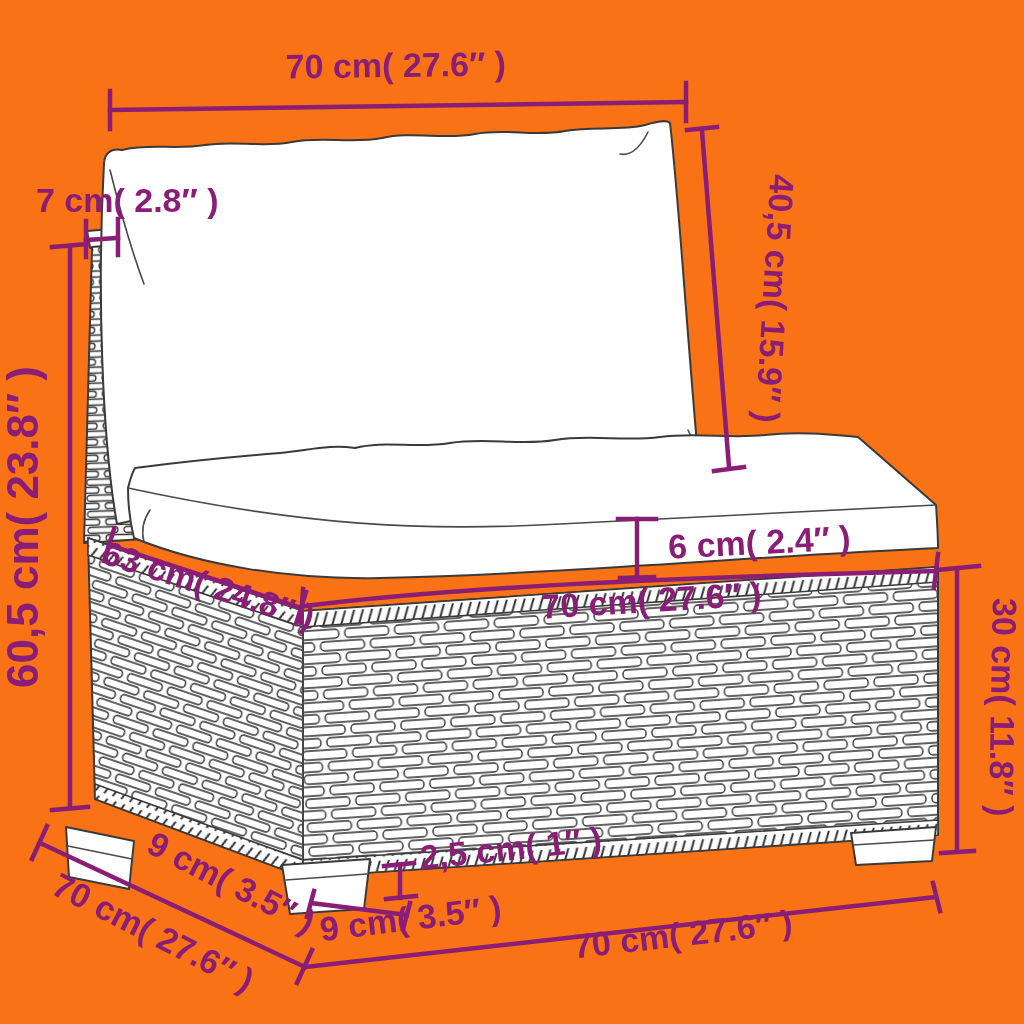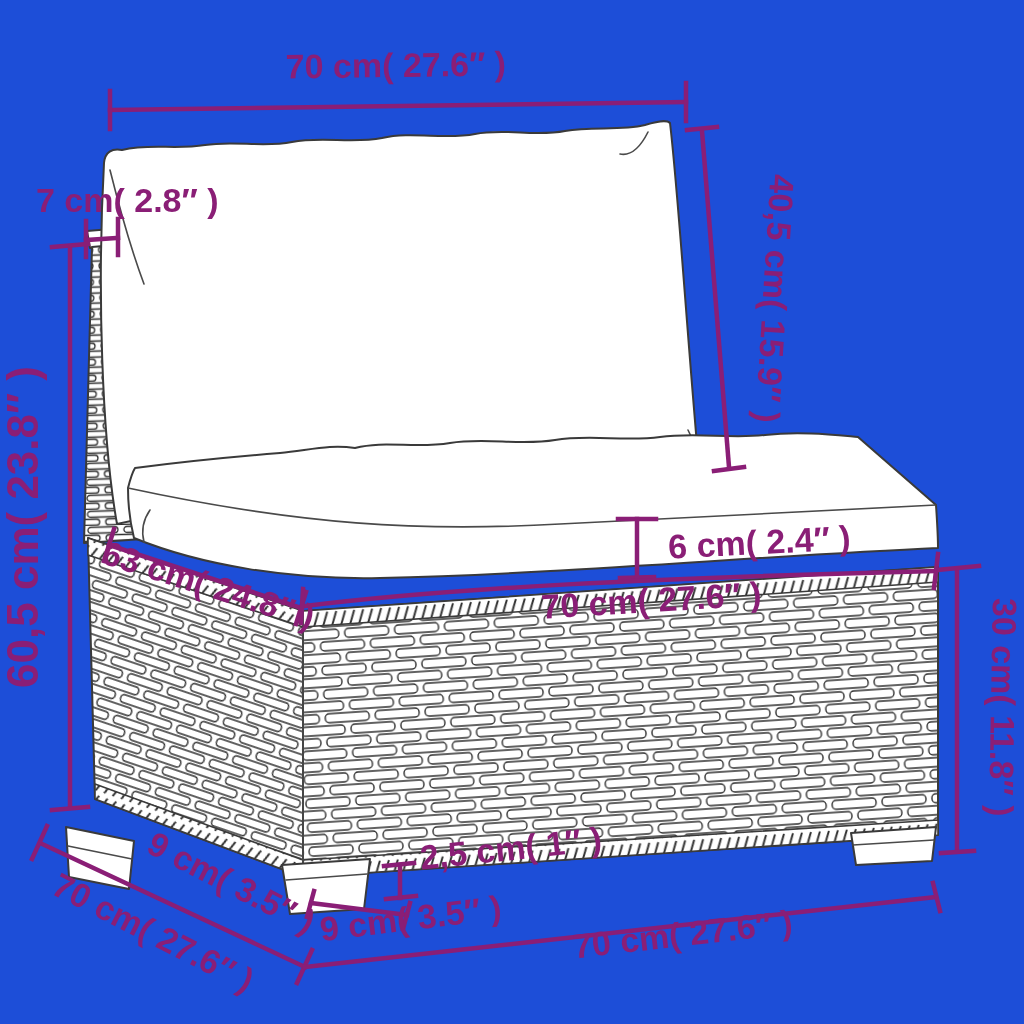--- a/index.html
+++ b/index.html
@@ -1,16 +1,16 @@
 <!DOCTYPE html>
 <html><head>
 <meta charset="utf-8">
 <style>
   html,body{margin:0;padding:0;background:#ffffff;}
-  .stage{width:1024px;height:1024px;position:relative;overflow:hidden;background:#1d4ed8;}
+  .stage{width:1024px;height:1024px;position:relative;overflow:hidden;background:#f97316;}
   .stage svg{display:block;}
   .outline{fill:#ffffff;stroke:#3a3a3a;stroke-width:2;stroke-linejoin:round;}
   .thin{fill:none;stroke:#4a4a4a;stroke-width:1.6;stroke-linecap:round;}
   .wickF{fill:url(#pWickerFront);stroke:#3a3a3a;stroke-width:2;stroke-linejoin:round;}
   .wickL{fill:url(#pWickerLeft);stroke:#3a3a3a;stroke-width:2;stroke-linejoin:round;}
   .wickP{fill:url(#pWickerPost);stroke:#3a3a3a;stroke-width:2;stroke-linejoin:round;}
   .braidF{fill:url(#pBraidF);stroke:#3a3a3a;stroke-width:1.6;stroke-linejoin:round;}
   .braidL{fill:url(#pBraidL);stroke:#3a3a3a;stroke-width:1.6;stroke-linejoin:round;}
   .dline{fill:none;stroke:#8a1e76;stroke-width:4.5;stroke-linecap:square;}
   .dim-label{font-family:"Liberation Sans",sans-serif;font-weight:700;font-size:34px;

